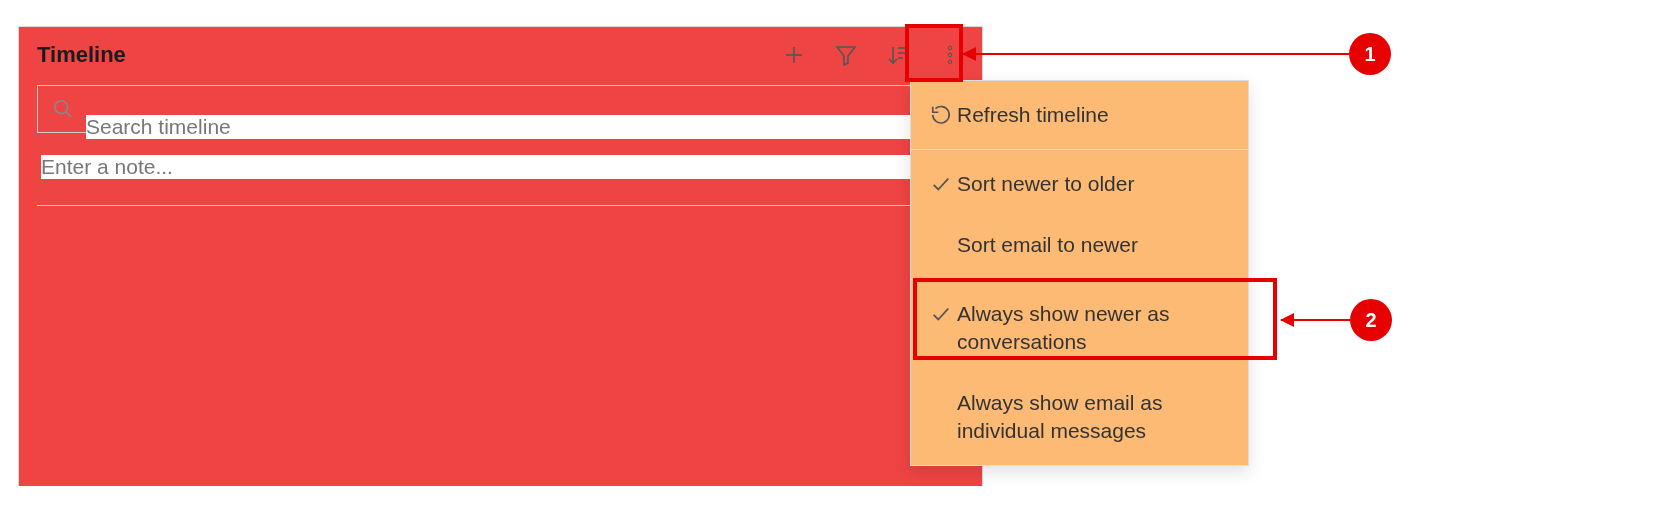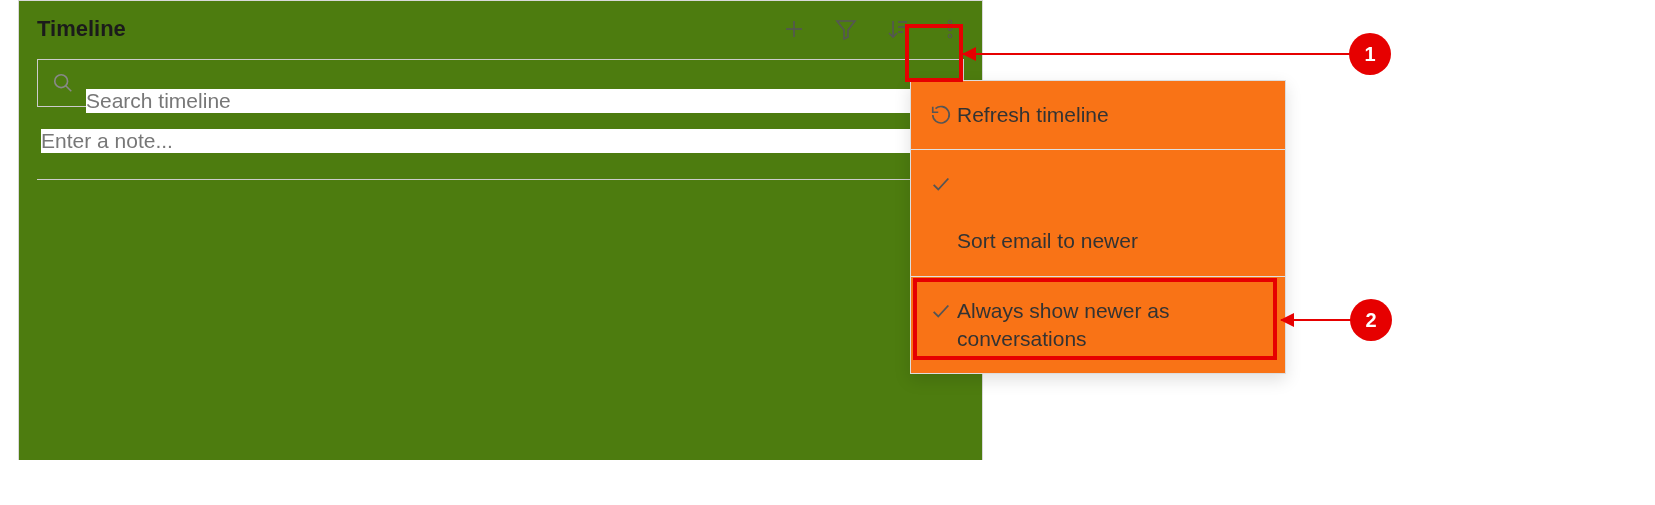--- a/index.html
+++ b/index.html
@@ -9,27 +9,27 @@
     }
     body {
       font-family: "Segoe UI", -apple-system, sans-serif;
       background: #fff;
       width: 1655px;
       height: 505px;
       position: relative;
     }
     .timeline-panel {
       position: absolute;
-      top: 0;
+      top: 26px;
       left: 18px;
       width: 965px;
       height: 460px;
       border: 1px solid #d9d9d9;
       border-bottom: none;
-      background: #4d7c0f;
+      background: #ef4444;
     }
     .timeline-header {
       display: flex;
       align-items: center;
       justify-content: space-between;
       padding: 14px 18px 10px 18px;
     }
     .timeline-title {
       font-size: 22px;
       font-weight: 600;
@@ -141,22 +141,22 @@
       justify-content: center;
       font-size: 20px;
       font-weight: 700;
     }
 
     
     .dropdown {
       position: absolute;
       top: 80px;
       left: 910px;
-      width: 376px;
-      background: #f97316;
+      width: 339px;
+      background: #fdba74;
       border: 1px solid #ddd;
       box-shadow: 0 6px 16px rgba(0,0,0,0.12);
     }
     .menu-section {
       padding: 4px 0;
     }
     .menu-divider {
       height: 1px;
       background: #e0e0e0;
     }
@@ -291,36 +291,41 @@
     </div>
   </div>
   <div class="menu-divider"></div>
   <div class="menu-section">
     <div class="menu-item">
       <div class="chk">
         <svg viewBox="0 0 24 24" stroke-width="2">
             <polyline points="4,13 9,18 20,6"></polyline>
           </svg>
       </div>
+      <div class="lbl">Sort newer to older</div>
     </div>
     <div class="menu-item">
       <div class="chk"></div>
       <div class="lbl">Sort email to newer</div>
     </div>
   </div>
   <div class="menu-divider"></div>
   <div class="menu-section">
     <div class="menu-item">
       <div class="chk">
         <svg viewBox="0 0 24 24" stroke-width="2">
             <polyline points="4,13 9,18 20,6"></polyline>
           </svg>
       </div>
       <div class="lbl">Always show newer as conversations</div>
     </div>
+    <div class="menu-item">
+      <div class="chk"></div>
+      <div class="lbl">Always show email as individual messages</div>
+    </div>
   </div>
 </div>
 
 <div class="callout-1"></div>
 <div class="arrow-1"></div>
 <div class="badge-1">1</div>
 
 <div class="callout-2"></div>
 <div class="arrow-2"></div>
 <div class="badge-2">2</div>

